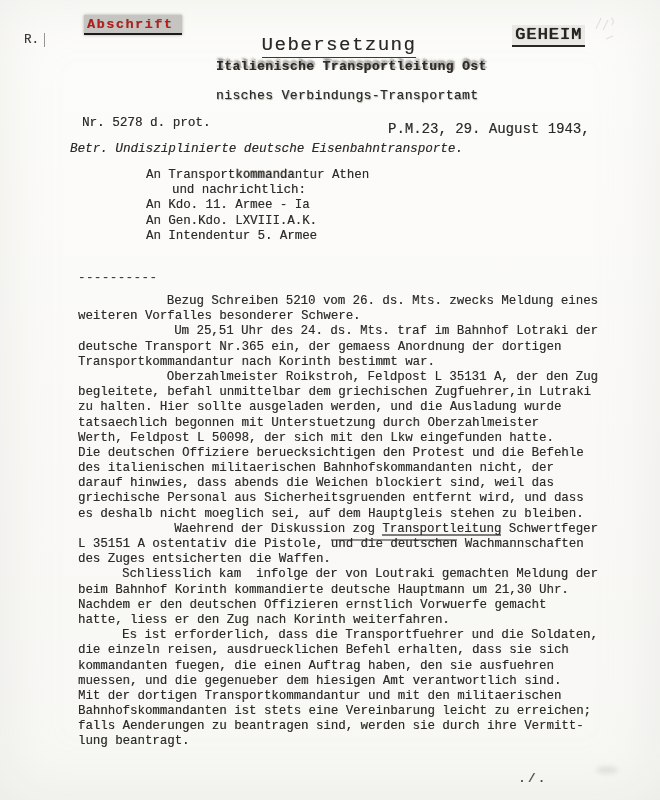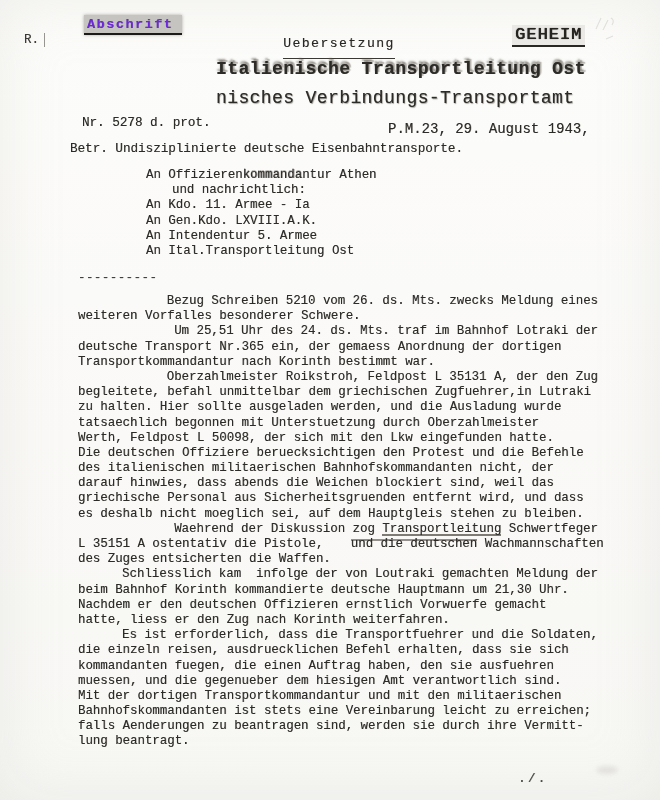--- a/index.html
+++ b/index.html
@@ -10,59 +10,58 @@
     color:#2d2b28;
     box-shadow:inset 0 0 60px rgba(200,198,190,0.25);
   }
   .page *{text-shadow:0.35px 0 0 rgba(45,42,38,0.45);}
   .line{white-space:pre;height:15.2px;line-height:15.2px;font-size:12.4px;}
   .p-first{padding-left:37px;text-align:right;}
   
   .margin-note{position:absolute;left:24px;top:33px;font-size:12.5px;color:#3c3a36;border-right:1.5px solid rgba(70,68,64,0.55);padding-right:5px;}
   .stamp-abschrift{
     position:absolute;left:84px;top:15px;font-size:13.5px;font-weight:bold;letter-spacing:1.5px;
-    color:#6d28d9;background:#c6c4c0;padding:2px 9px 1px 3px;
+    color:#b91c1c;background:#c6c4c0;padding:2px 9px 1px 3px;
     border-bottom:2.5px solid #1c1b19;
     box-shadow:0 0 3px rgba(120,116,108,0.6);
   }
   .stamp-geheim{
     position:absolute;left:512px;top:25px;font-size:17px;font-weight:normal;letter-spacing:1px;
     color:#262420;border-bottom:2.5px solid #2a2824;padding:0 3px 1px 3px;
     background:rgba(120,115,105,0.12);
     text-shadow:0 0 1px #2a2824,0.6px 0 0 #2a2824;
   }
   .title-wrap{position:absolute;left:0;right:0;top:34px;text-align:center;padding-left:18px;}
   .doc-title{
-    display:inline-block;font-size:13px;letter-spacing:1.5px;color:#2a2825;
-    border-bottom:1.5px solid #3a3832;padding-bottom:7px;
+    display:inline-block;font-size:19px;letter-spacing:1.5px;color:#2a2825;
+    border-bottom:1.5px solid #3a3832;padding-bottom:1px;
   }
-  .letterhead{position:absolute;left:216px;font-size:18px;letter-spacing:0.4px;}
+  .letterhead{position:absolute;left:216px;font-size:13px;letter-spacing:0.4px;}
   .lh1{top:59px;font-weight:bold;
     filter:blur(0.35px);
     text-shadow:0 -3px 2px rgba(100,96,88,0.55),2px -2px 1px rgba(110,105,95,0.45),0.6px 0 0 rgba(60,57,52,0.6);}
   .lh2{top:88px;
     text-shadow:0.8px 0.8px 0.9px rgba(90,86,80,0.5),0.3px 0 0 rgba(60,57,52,0.5);}
   .ref-number{position:absolute;left:82px;top:116px;font-size:12.6px;}
   .ref-date{position:absolute;left:388px;top:121px;font-size:14px;}
-  .subject{position:absolute;left:70px;top:142px;font-size:12.6px;}
+  .subject{position:absolute;left:70px;top:142px;font-size:12.6px;font-style:italic;}
   .recipients{position:absolute;left:146px;top:168px;}
   .addr-indent{padding-left:26px;}
   .divider{position:absolute;left:78px;top:271px;font-size:12.4px;letter-spacing:0.5px;color:#3a3834;}
   .body-text{position:absolute;left:78px;top:294px;width:520px;}
   
   .smudge{
     filter:blur(0.3px);
     text-shadow:0 -1.2px 0 rgba(80,76,70,0.4),0.9px 0 0 rgba(80,76,70,0.5);
   }
   .pencil-under{
     background-image:linear-gradient(to bottom,transparent 12px,rgba(104,100,94,0.85) 12px,rgba(104,100,94,0.85) 14px,transparent 14px);
   }
   .pencil-over{
     background-image:linear-gradient(to bottom,transparent 2px,rgba(104,100,94,0.7) 2px,rgba(104,100,94,0.7) 3.6px,transparent 3.6px);
-    margin-left:20px;
   }
   .end-mark{position:absolute;left:518px;top:771px;font-size:13px;letter-spacing:2px;color:#4e4b46;}
   .pencil-scribble{position:absolute;left:592px;top:13px;opacity:0.45;}
   .smudge-spot{position:absolute;left:596px;top:766px;width:22px;height:8px;border-radius:50%;
     background:rgba(150,146,138,0.18);filter:blur(2px);}
 </style>
 </head>
 <body>
 
 <div class="page">
@@ -77,26 +76,25 @@
     <span class="doc-title">Uebersetzung</span>
   </div>
   <div class="letterhead lh1">Italienische Transportleitung Ost</div>
   <div class="letterhead lh2">nisches Verbindungs-Transportamt</div>
 
   <div class="ref-number">Nr. 5278 d. prot.</div>
   <div class="ref-date">P.M.23, 29. August 1943,</div>
   <div class="subject">Betr. Undisziplinierte deutsche Eisenbahntransporte.</div>
 
   <div class="recipients" id="recipients">
-      <div class="line addr"><span>An Offizieren</span><span class="smudge">kommanda</span><span>ntur Athen</span></div>
+      <div class="line addr"><span>An Transport</span><span class="smudge">kommanda</span><span>ntur Athen</span></div>
       <div class="line addr addr-indent"><span>und nachrichtlich:</span></div>
       <div class="line addr"><span>An Kdo. 11. Armee - Ia</span></div>
       <div class="line addr"><span>An Gen.Kdo. LXVIII.A.K.</span></div>
       <div class="line addr"><span>An Intendentur 5. Armee</span></div>
-      <div class="line addr"><span>An Ital.Transportleitung Ost</span></div>
     </div>
   <div class="divider">----------</div>
 
   <div class="body-text" id="body-text">
       <div class="line p-first"><span>Bezug Schreiben 5210 vom 26. ds. Mts. zwecks Meldung eines</span></div>
       <div class="line"><span>weiteren Vorfalles besonderer Schwere.</span></div>
       <div class="line p-first"><span>Um 25,51 Uhr des 24. ds. Mts. traf im Bahnhof Lotraki der</span></div>
       <div class="line"><span>deutsche Transport Nr.365 ein, der gemaess Anordnung der dortigen</span></div>
       <div class="line"><span>Transportkommandantur nach Korinth bestimmt war.</span></div>
       <div class="line p-first"><span>Oberzahlmeister Roikstroh, Feldpost L 35131 A, der den Zug</span></div>

